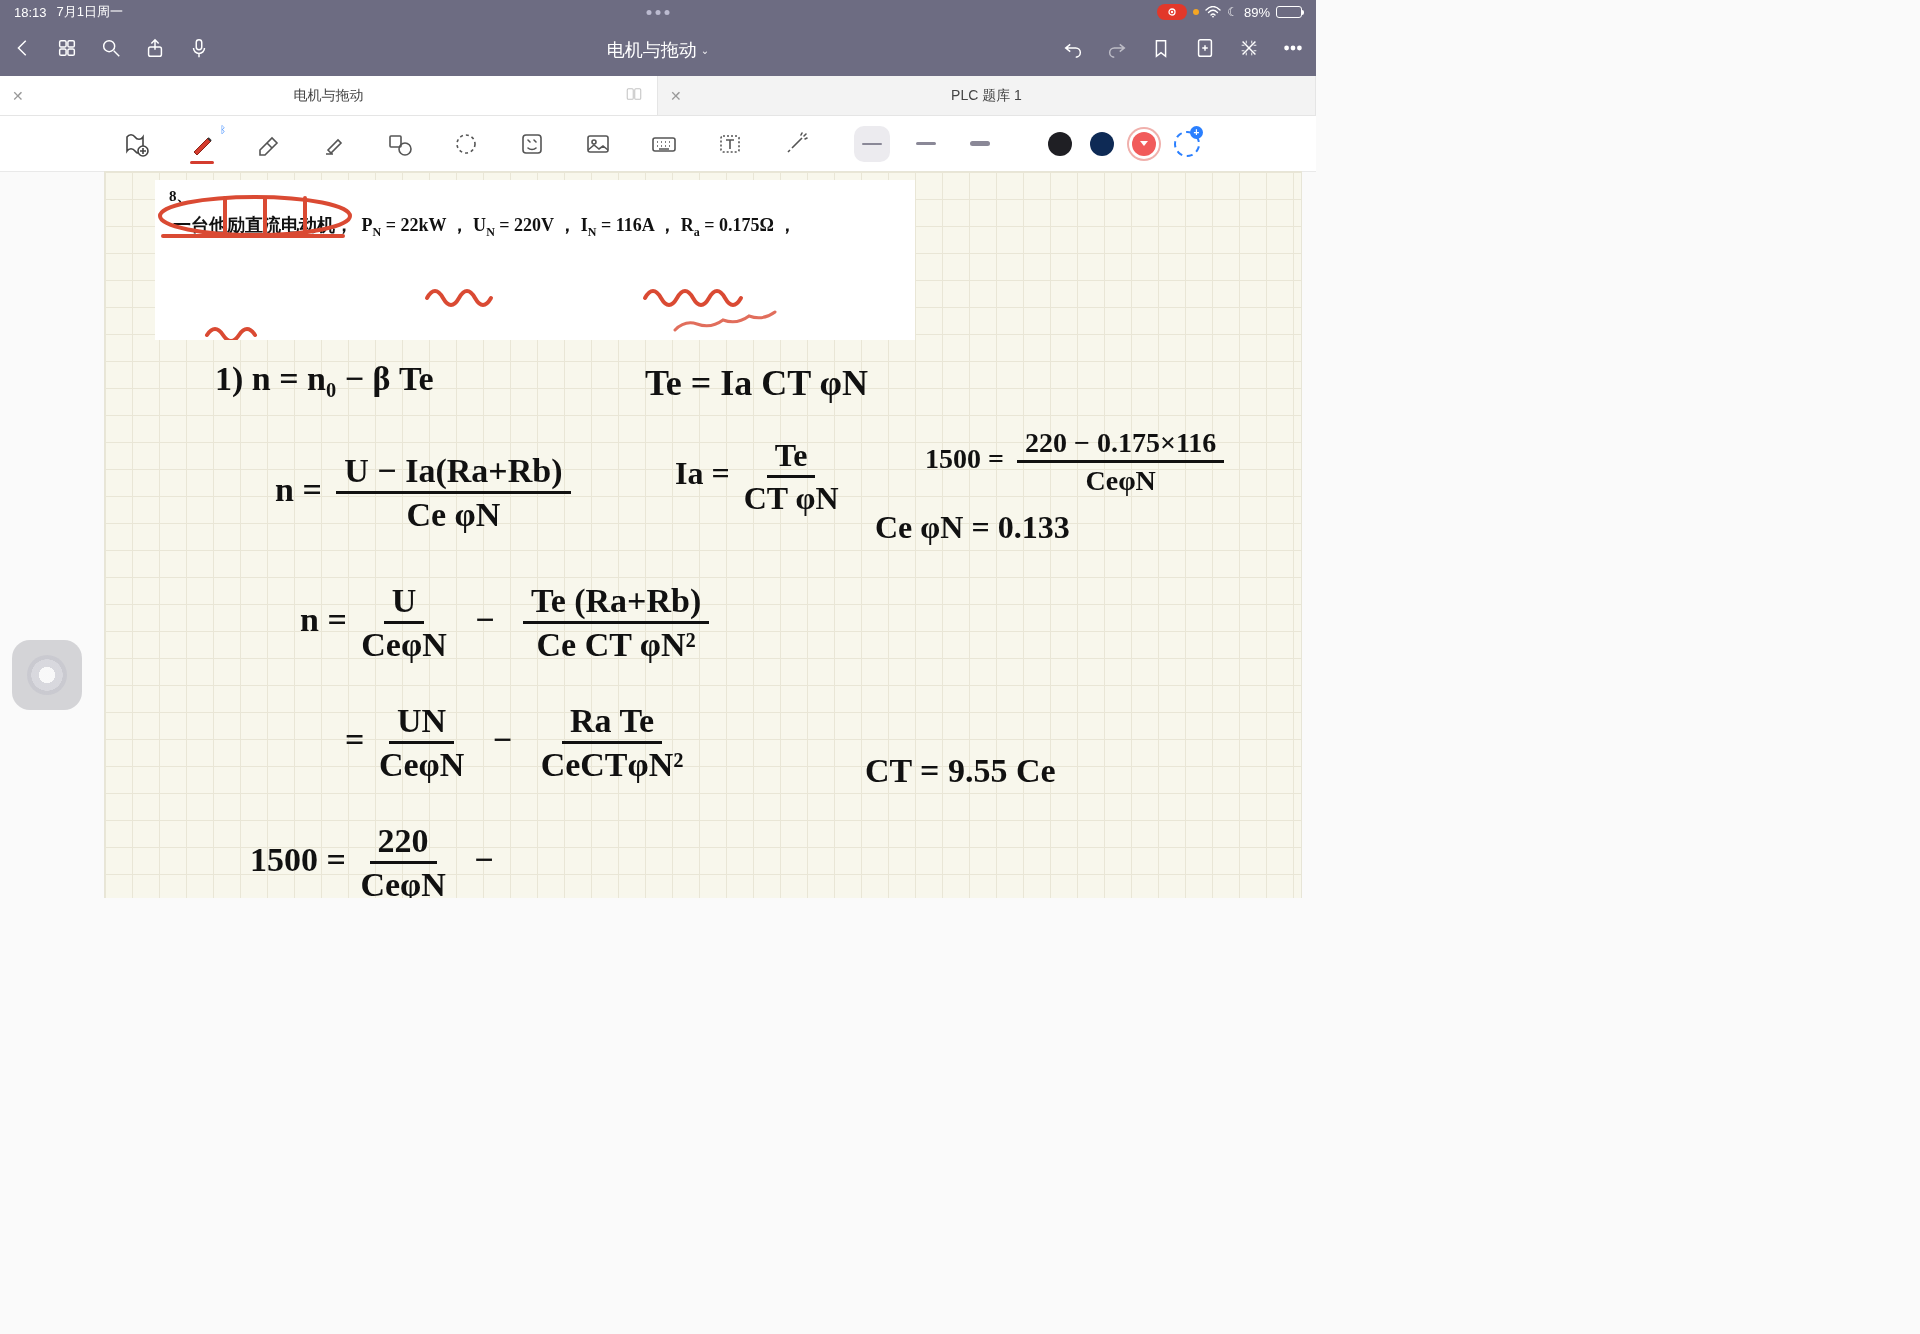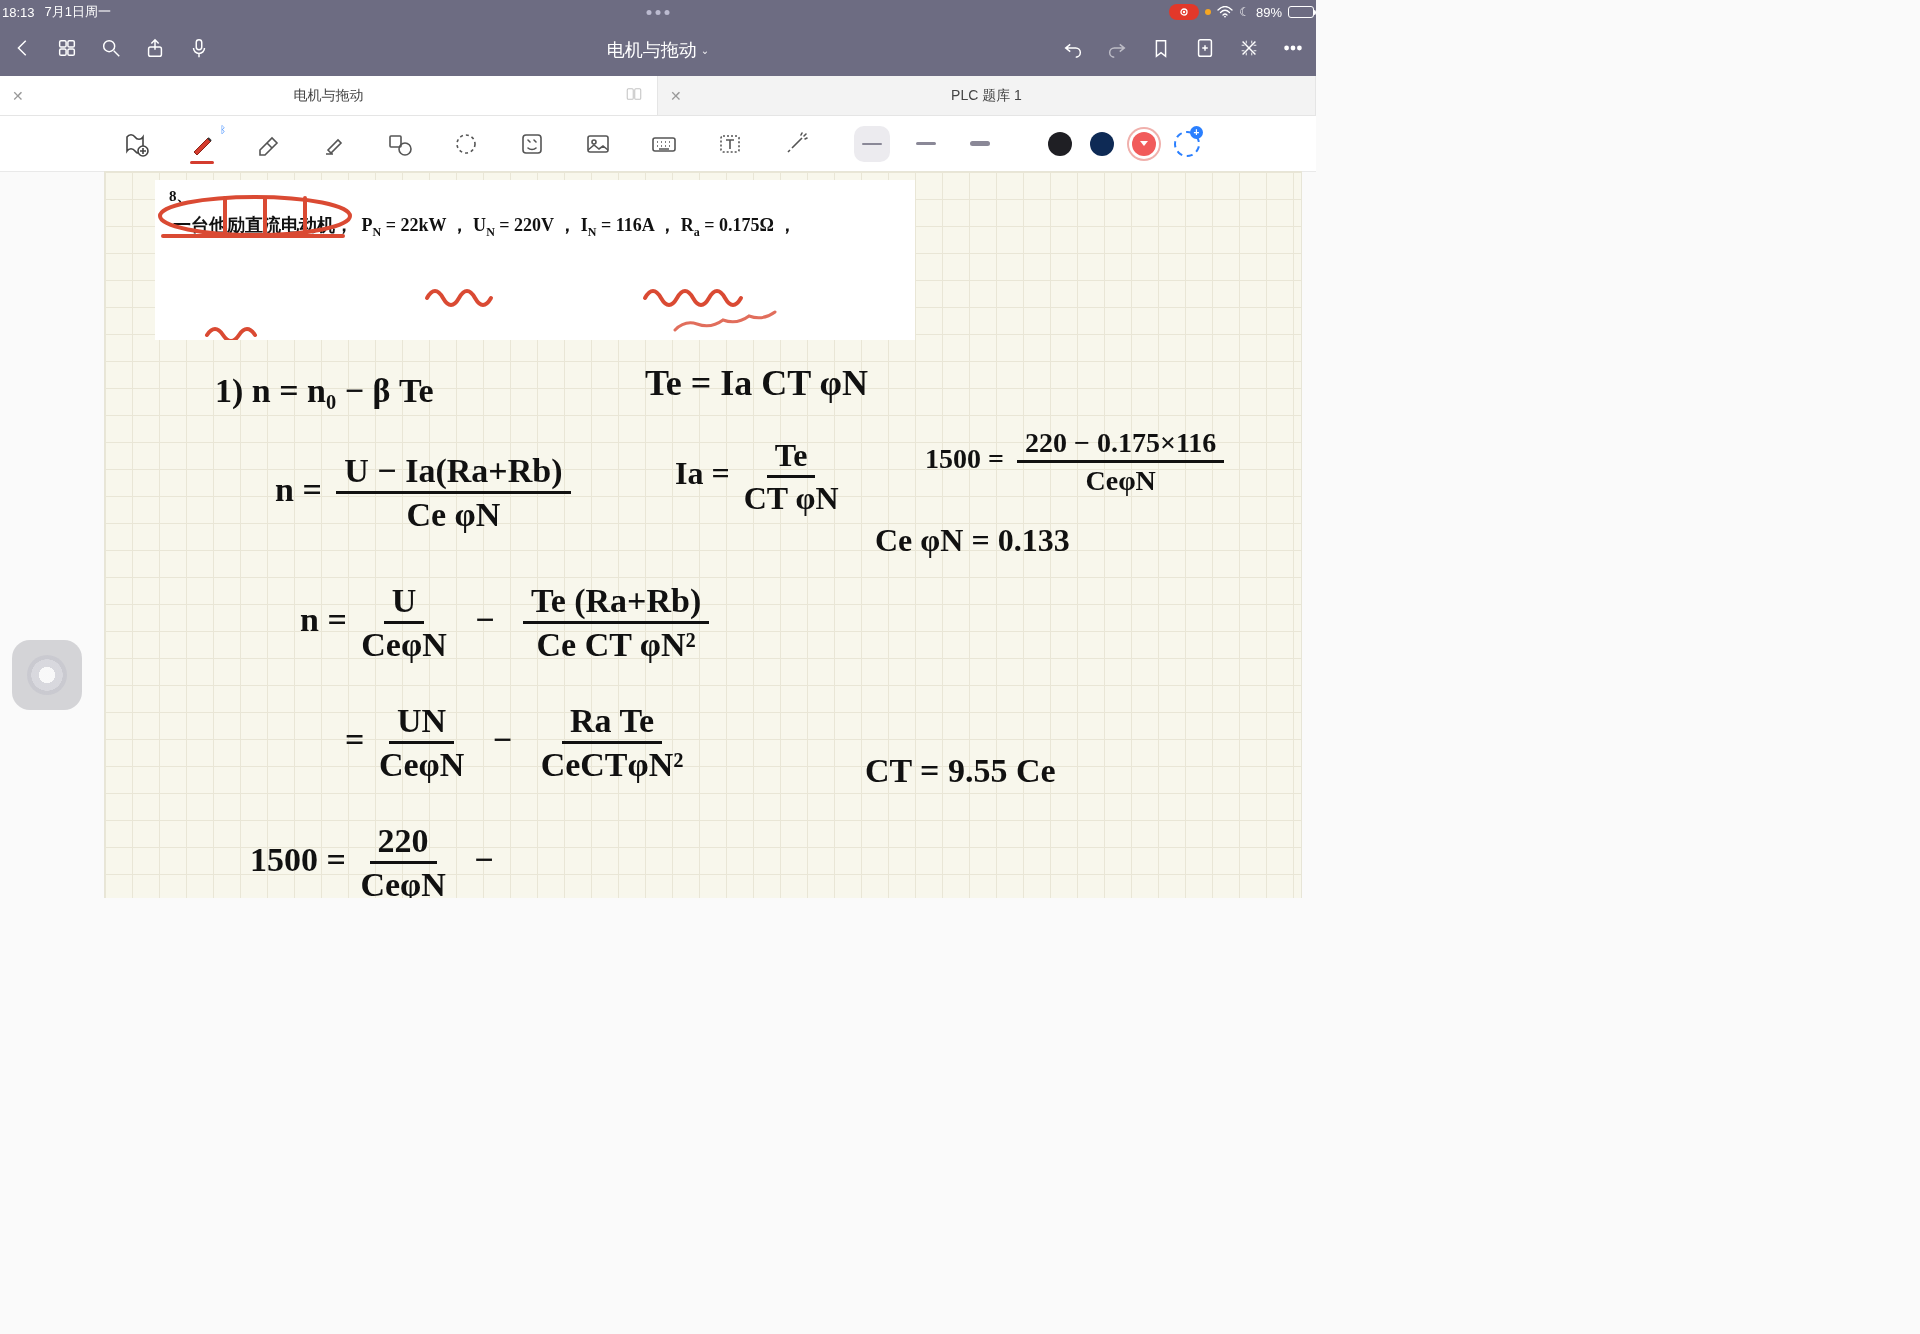--- a/index.html
+++ b/index.html
@@ -12,21 +12,21 @@
     position: relative;
   }
 
   
   .status-bar {
     height: 24px;
     background: #6d6c82;
     color: #fff;
     display: flex;
     align-items: center;
-    padding: 0 2px;
+    padding: 0 14px;
     font-size: 13px;
     position: relative;
   }
   .status-left { display: flex; gap: 10px; align-items: center; }
   .status-center {
     position: absolute; left: 50%; transform: translateX(-50%);
     display: flex; gap: 4px;
   }
   .status-center .dot { width: 5px; height: 5px; border-radius: 50%; background: #bcbbd0; }
   .status-right { margin-left: auto; display: flex; align-items: center; gap: 6px; font-size: 13px; }
@@ -378,21 +378,21 @@
 
           <path d="M272 118 q8 -14 16 0 q8 14 16 0 q8 -14 16 0 q8 14 16 0"></path>
           <path d="M490 118 q8 -14 16 0 q8 14 16 0 q8 -14 16 0 q8 14 16 0 q8 -14 16 0 q8 14 16 0"></path>
           <path d="M52 155 q8 -12 16 0 q8 12 16 0 q8 -12 16 0"></path>
 
           <path d="M520 150 q10 -10 22 -6 q14 5 26 -4 q14 5 26 -4 q14 5 26 -4" stroke-width="3" opacity=".8"></path>
         </g>
       </svg>
     </div>
 
-    <div class="ink" style="left:110px; top:200px; font-size:34px;">1)   n  =   n₀  −  β Te</div>
+    <div class="ink" style="left:110px; top:188px; font-size:34px;">1)   n  =   n₀  −  β Te</div>
     <div class="ink" style="left:540px; top:190px; font-size:36px;">Te =  Ia CT φN</div>
 
     <div class="ink" style="left:170px; top:280px; font-size:34px;">
       <span>n  =</span>
       <span class="frac">
           <span class="num">U − Ia(Ra+Rb)</span>
           <span class="den">Ce φN</span>
         </span>
     </div>
     <div class="ink" style="left:570px; top:265px; font-size:32px;">
@@ -402,21 +402,21 @@
           <span class="den">CT φN</span>
         </span>
     </div>
     <div class="ink" style="left:820px; top:255px; font-size:28px;">
       <span>1500 =</span>
       <span class="frac">
           <span class="num">220 − 0.175×116</span>
           <span class="den">CeφN</span>
         </span>
     </div>
-    <div class="ink" style="left:770px; top:350px; font-size:32px;">Ce φN =  0.133</div>
+    <div class="ink" style="left:770px; top:337px; font-size:32px;">Ce φN =  0.133</div>
 
     <div class="ink" style="left:195px; top:410px; font-size:34px;">
       <span>n =</span>
       <span class="frac">
           <span class="num">U</span>
           <span class="den">CeφN</span>
         </span>
       <span style="margin:0 14px">−</span>
       <span class="frac">
           <span class="num">Te (Ra+Rb)</span>

